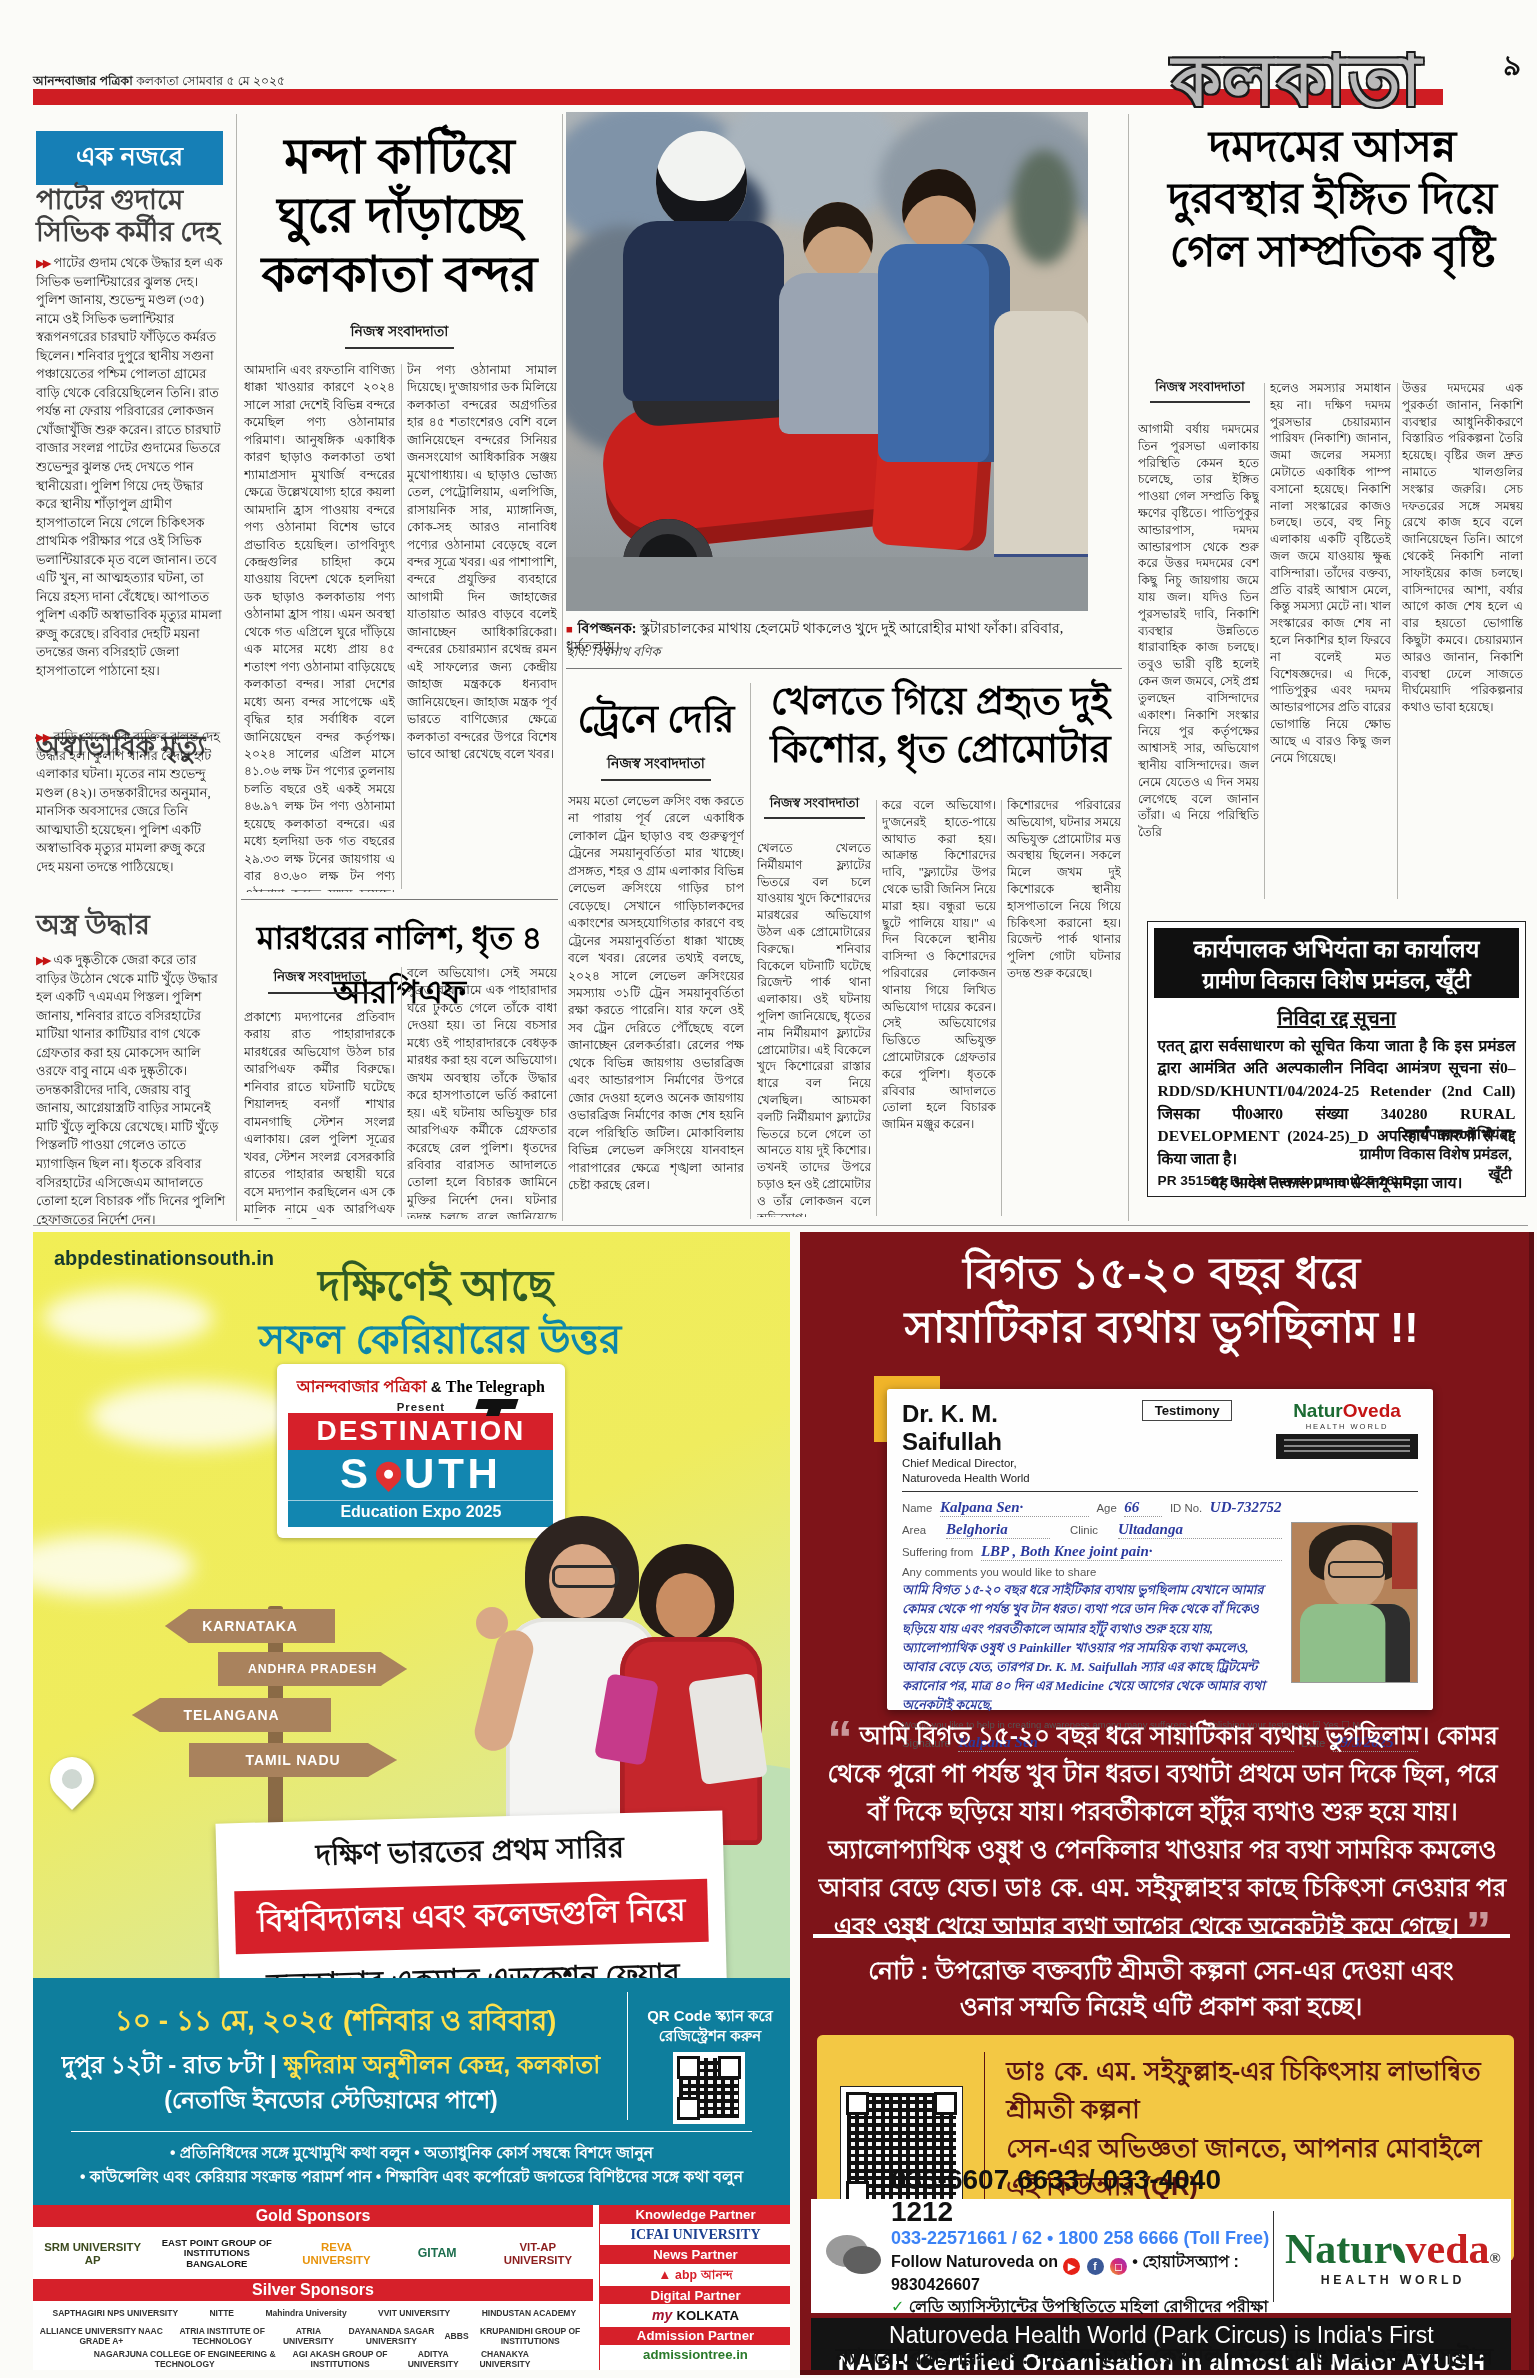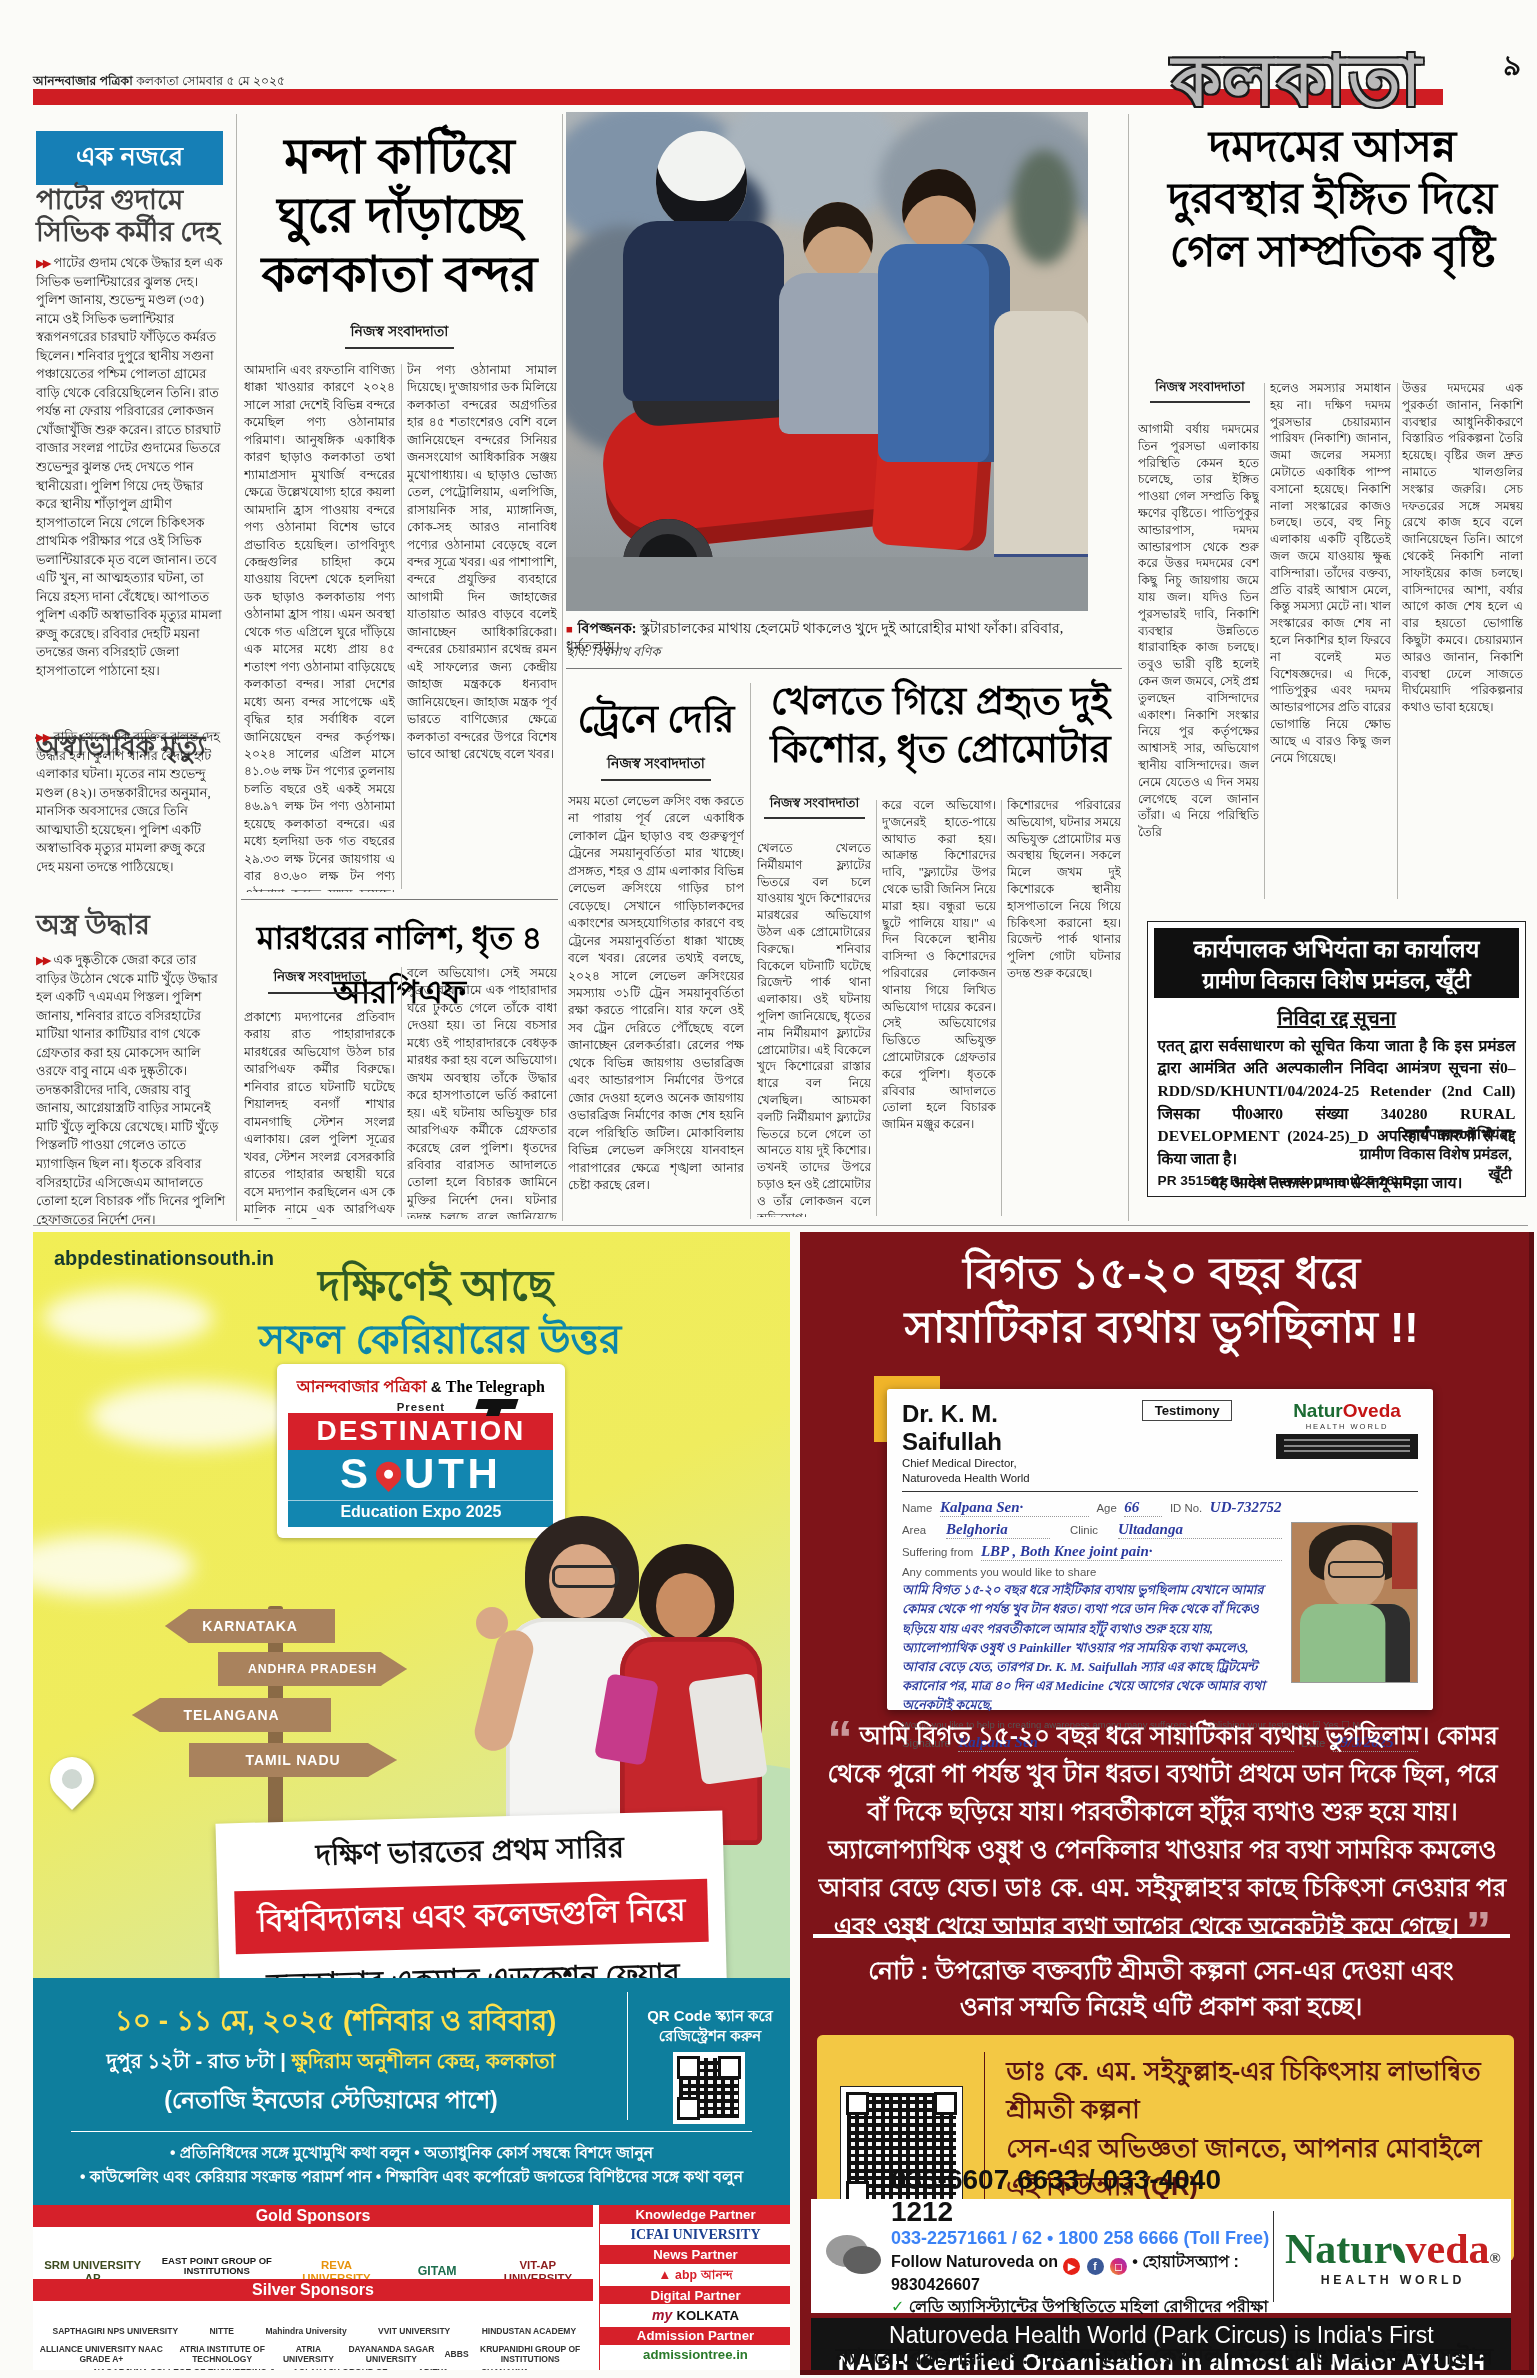--- a/index.html
+++ b/index.html
@@ -66,32 +66,32 @@
   .arrow-l,.arrow-r{position:absolute;height:34px;background:#a9825d;color:#fff;font-weight:700;font-size:14px;
      display:flex;align-items:center;justify-content:center;letter-spacing:0.9px;box-shadow:0 0.9px 2.8px rgba(0,0,0,.3);}
   .arrow-l{clip-path:polygon(14% 0,100% 0,100% 100%,14% 100%,0 50%);}
   .arrow-r{clip-path:polygon(0 0,86% 0,100% 50%,86% 100%,0 100%);}
   .ds-tagbox{background:#fff;box-shadow:0 2.8px 7.6px rgba(0,0,0,.25);text-align:center;transform:rotate(-1.5deg);padding:11.4px 17px;}
   .ds-tag1{font-size:29px;font-weight:900;color:#111;}
   .ds-tag2{background:#d6202a;color:#fff;font-size:31px;font-weight:900;padding:5.7px 9.5px;margin:7.6px 0;}
   .ds-tag3{font-size:29px;font-weight:900;color:#111;}
   .ds-teal{background:#0e7e9d;}
   .ds-date{font-size:28px;font-weight:900;color:#ffe14d;}
-  .ds-time{font-size:20px;font-weight:800;color:#fff;}
+  .ds-time{font-size:24px;font-weight:800;color:#fff;}
   .ds-time .y{color:#ffe14d;}
   .ds-venue2{font-size:23px;font-weight:700;color:#fff;}
   .ds-qrtext{font-size:15px;font-weight:700;color:#fff;text-align:center;line-height:1.3;}
   .qr{background:#fff;position:relative;}
   .qr .inner{position:absolute;inset:5.7px;background:
      repeating-linear-gradient(0deg,#111 0 3.8px,transparent 3.8px 7.6px),
      repeating-linear-gradient(90deg,#111 0 3.8px,#f8f8f8 3.8px 8.5px);}
   .qr .f{position:absolute;width:17px;height:17px;border:3.8px solid #111;background:#fff;}
   .ds-bullets{color:#fff;font-size:15.6px;font-weight:700;text-align:center;line-height:1.55;}
   .sp-bar{background:#d6202a;color:#fff;font-weight:700;text-align:center;font-size:16px;padding:1.9px 0;}
-  .sp-row{display:flex;align-items:center;justify-content:space-around;margin-top:18px;}
+  .sp-row{display:flex;align-items:center;justify-content:space-around;}
   .sp-logo{font-weight:800;text-align:center;line-height:1.1;}
   .sp-chip{font-size:8.5px;font-weight:700;color:#333;text-align:center;line-height:1.15;}
   .partner-col{border-left:1.9px solid #d6202a;}
   
   .nv{background:#7e1419;overflow:hidden;border-right:5.7px solid #5c0e12;border-bottom:5.7px solid #5c0e12;}
   .nv-h{color:#fff;font-weight:900;text-align:center;font-size:43px;line-height:1.25;}
   .t-card{background:#fefefe;border-radius:2.8px;box-shadow:0 2.8px 9.5px rgba(0,0,0,.4);padding:11.4px 15px;font-family:"Liberation Sans","DejaVu Sans",sans-serif;}
   .t-doc{font-size:24px;font-weight:900;color:#111;}
   .t-doc-sub{font-size:11.4px;color:#222;line-height:1.25;}
   .t-testimony{border:1.9px solid #444;font-size:13.2px;font-weight:700;padding:1.9px 11.4px;color:#111;}

